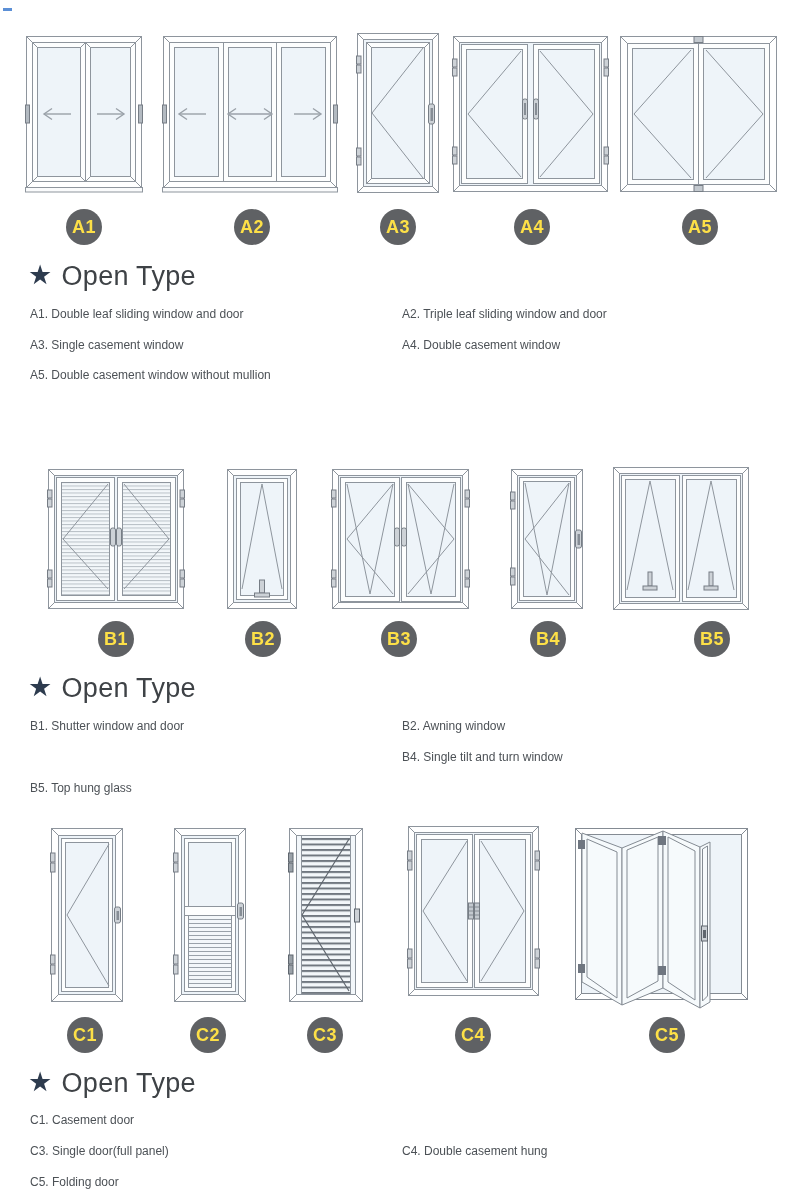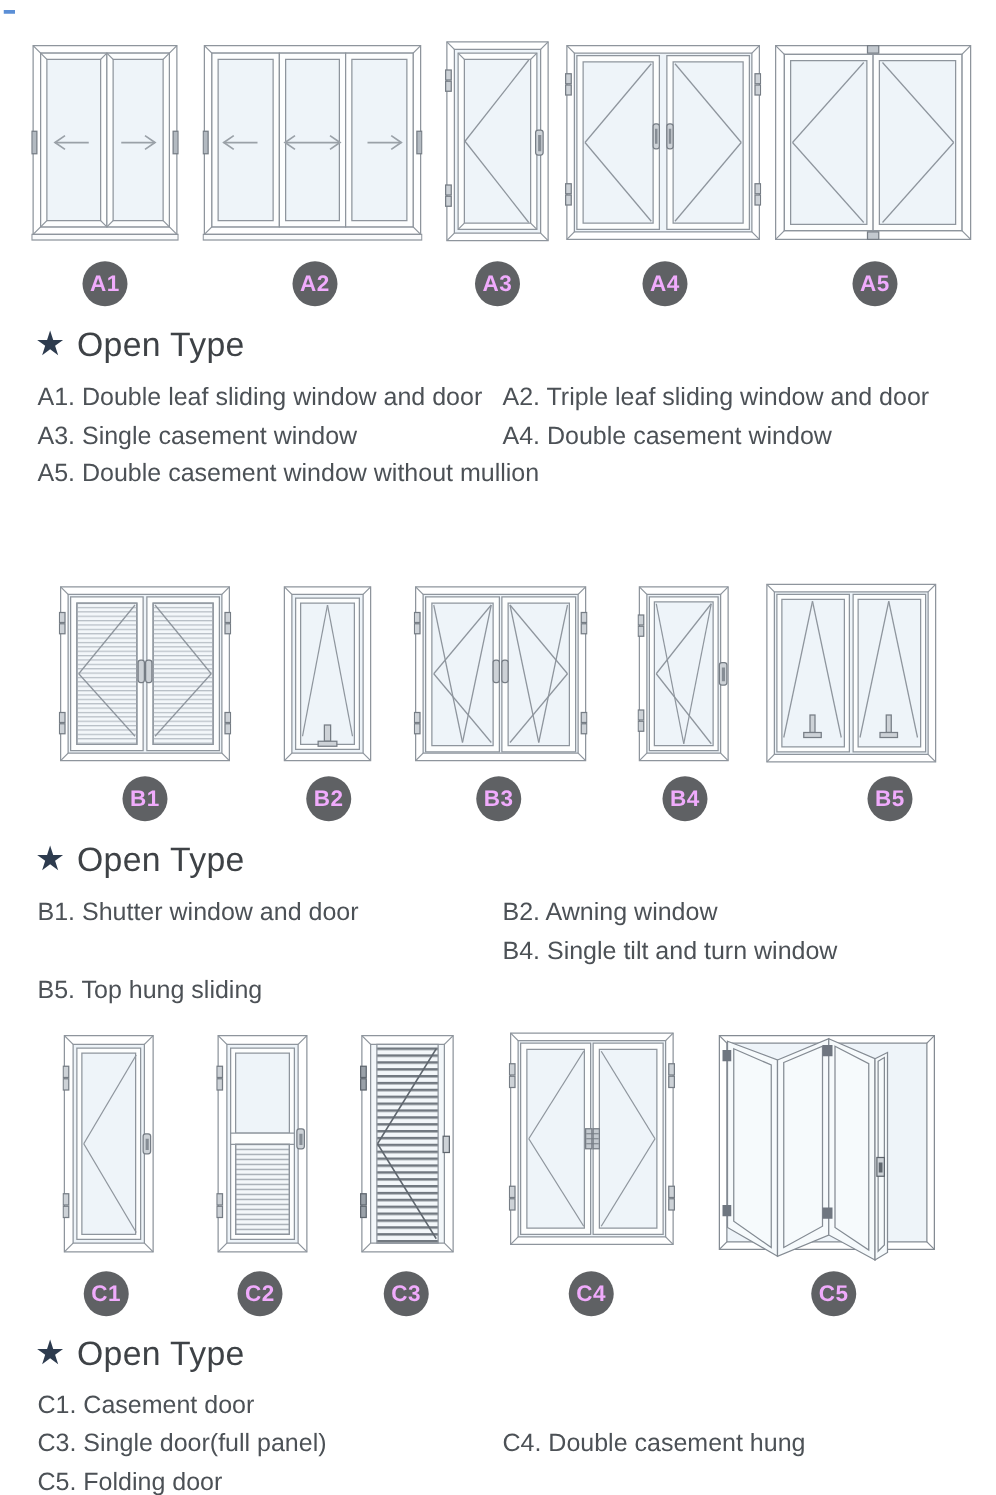--- a/index.html
+++ b/index.html
@@ -3,29 +3,29 @@
 <meta charset="utf-8">
 <style>
   html,body{margin:0;padding:0}
   body{
     width:797px;height:1196px;position:relative;background:#ffffff;
     font-family:"Liberation Sans", sans-serif;overflow:hidden;
   }
   .diag{position:absolute}
   .badge{
     position:absolute;width:36px;height:36px;border-radius:50%;
-    background:#5f6164;color:#f0abfc;font-size:18px;font-weight:bold;
+    background:#5f6164;color:#fde047;font-size:18px;font-weight:bold;
     display:flex;align-items:center;justify-content:center;letter-spacing:.5px;
   }
   .heading{
     position:absolute;display:flex;align-items:center;gap:9px;
     font-size:27px;color:#3e4246;letter-spacing:.3px;
   }
   .star{color:#2d3b4e;font-size:27px;line-height:1;transform:translateY(-1px)}
-  .row{position:absolute;left:0;width:797px;height:22px;font-size:20px;color:#4c5156}
+  .row{position:absolute;left:0;width:797px;height:22px;font-size:12px;color:#4c5156}
   .cl{position:absolute;left:30px;white-space:nowrap}
   .cr{position:absolute;left:402px;white-space:nowrap}
   .artifact{position:absolute;left:3px;top:8px;width:9px;height:3px;background:#5b8fd6}
 </style>
 </head>
 <body>
 
 <div class="artifact"></div>
 
 <svg class="diag" style="left:25px;top:35px" width="118" height="158" viewBox="0 0 118 158">
@@ -474,21 +474,21 @@
 </div>
 
 <div class="row" style="top:719px">
   <span class="cl">B1. Shutter window and door</span>
   <span class="cr">B2. Awning window</span>
 </div>
 <div class="row" style="top:750px">
   <span class="cr">B4. Single tilt and turn window</span>
 </div>
 <div class="row" style="top:781px">
-  <span class="cl">B5. Top hung sliding</span>
+  <span class="cl">B5. Top hung glass</span>
   <span class="cr"></span>
 </div>
 
 <div class="row" style="top:1113px">
   <span class="cl">C1. Casement door</span>
 </div>
 <div class="row" style="top:1144px">
   <span class="cl">C3. Single door(full panel)</span>
   <span class="cr">C4. Double casement hung</span>
 </div>

